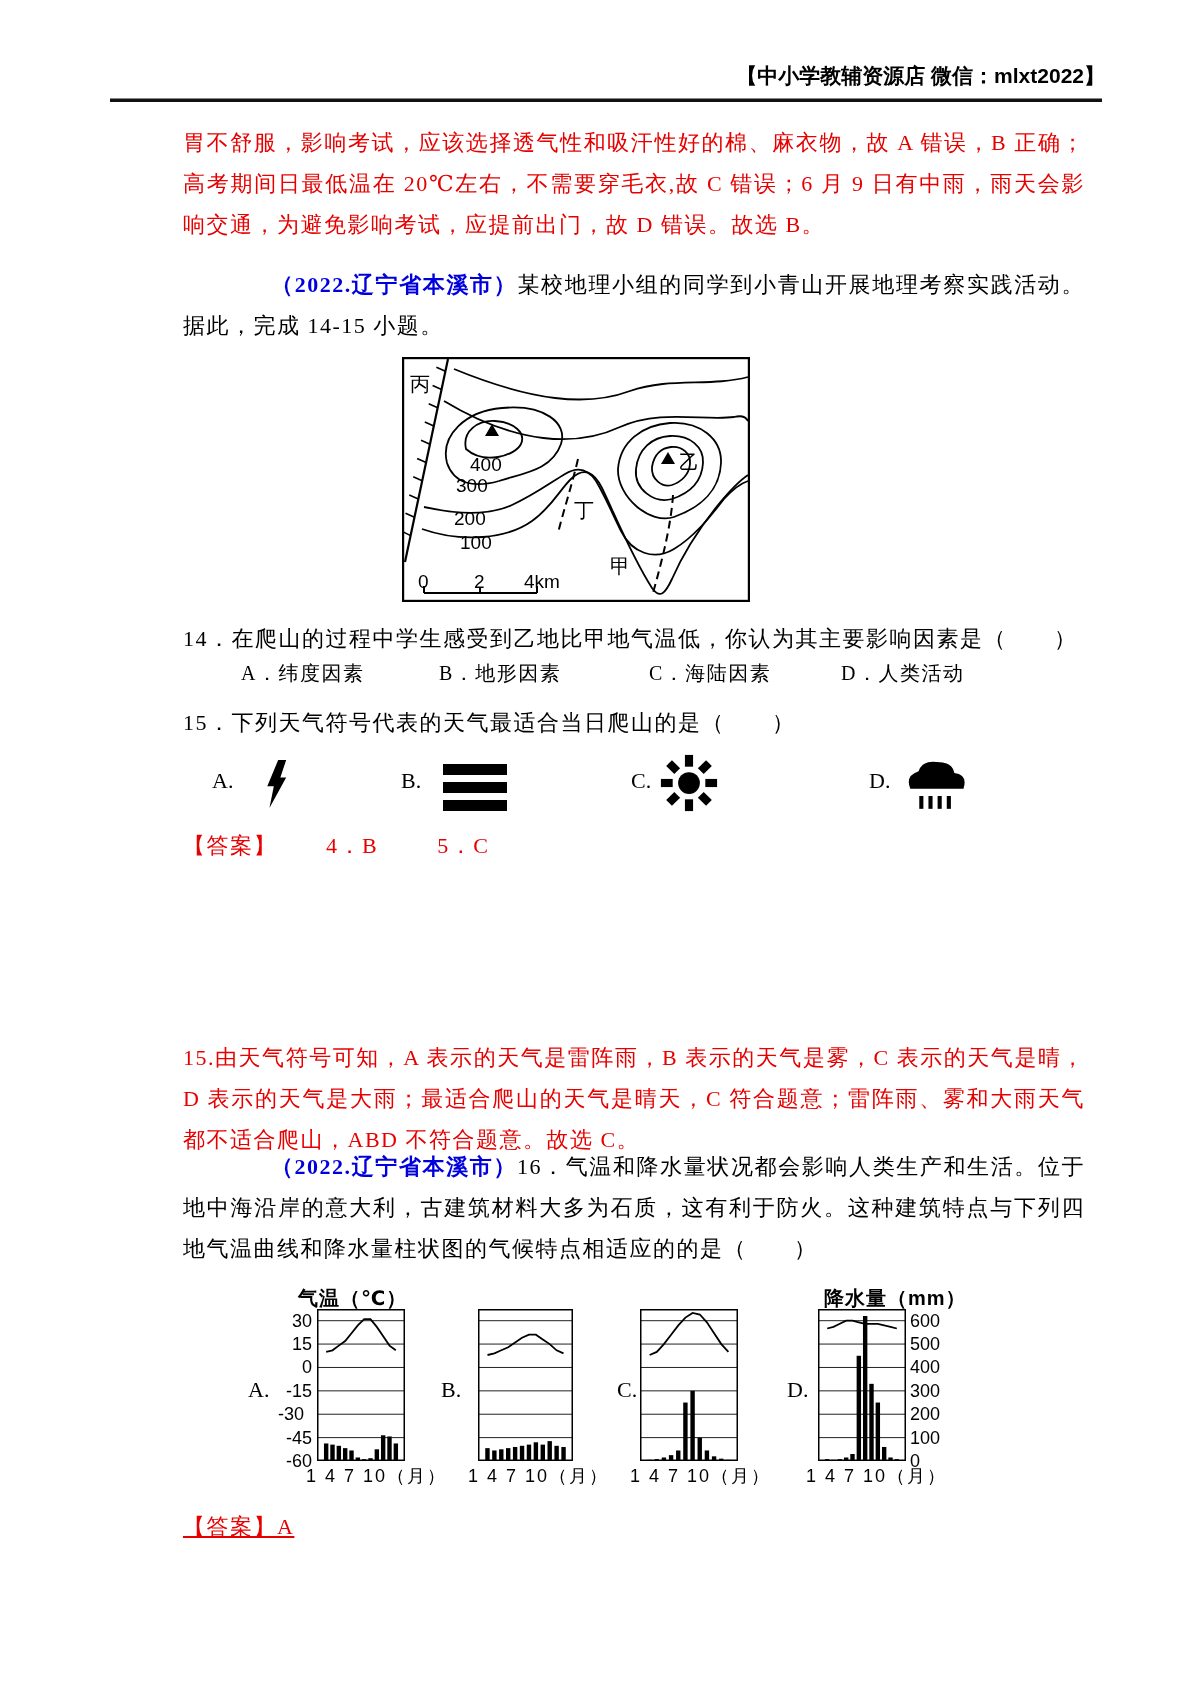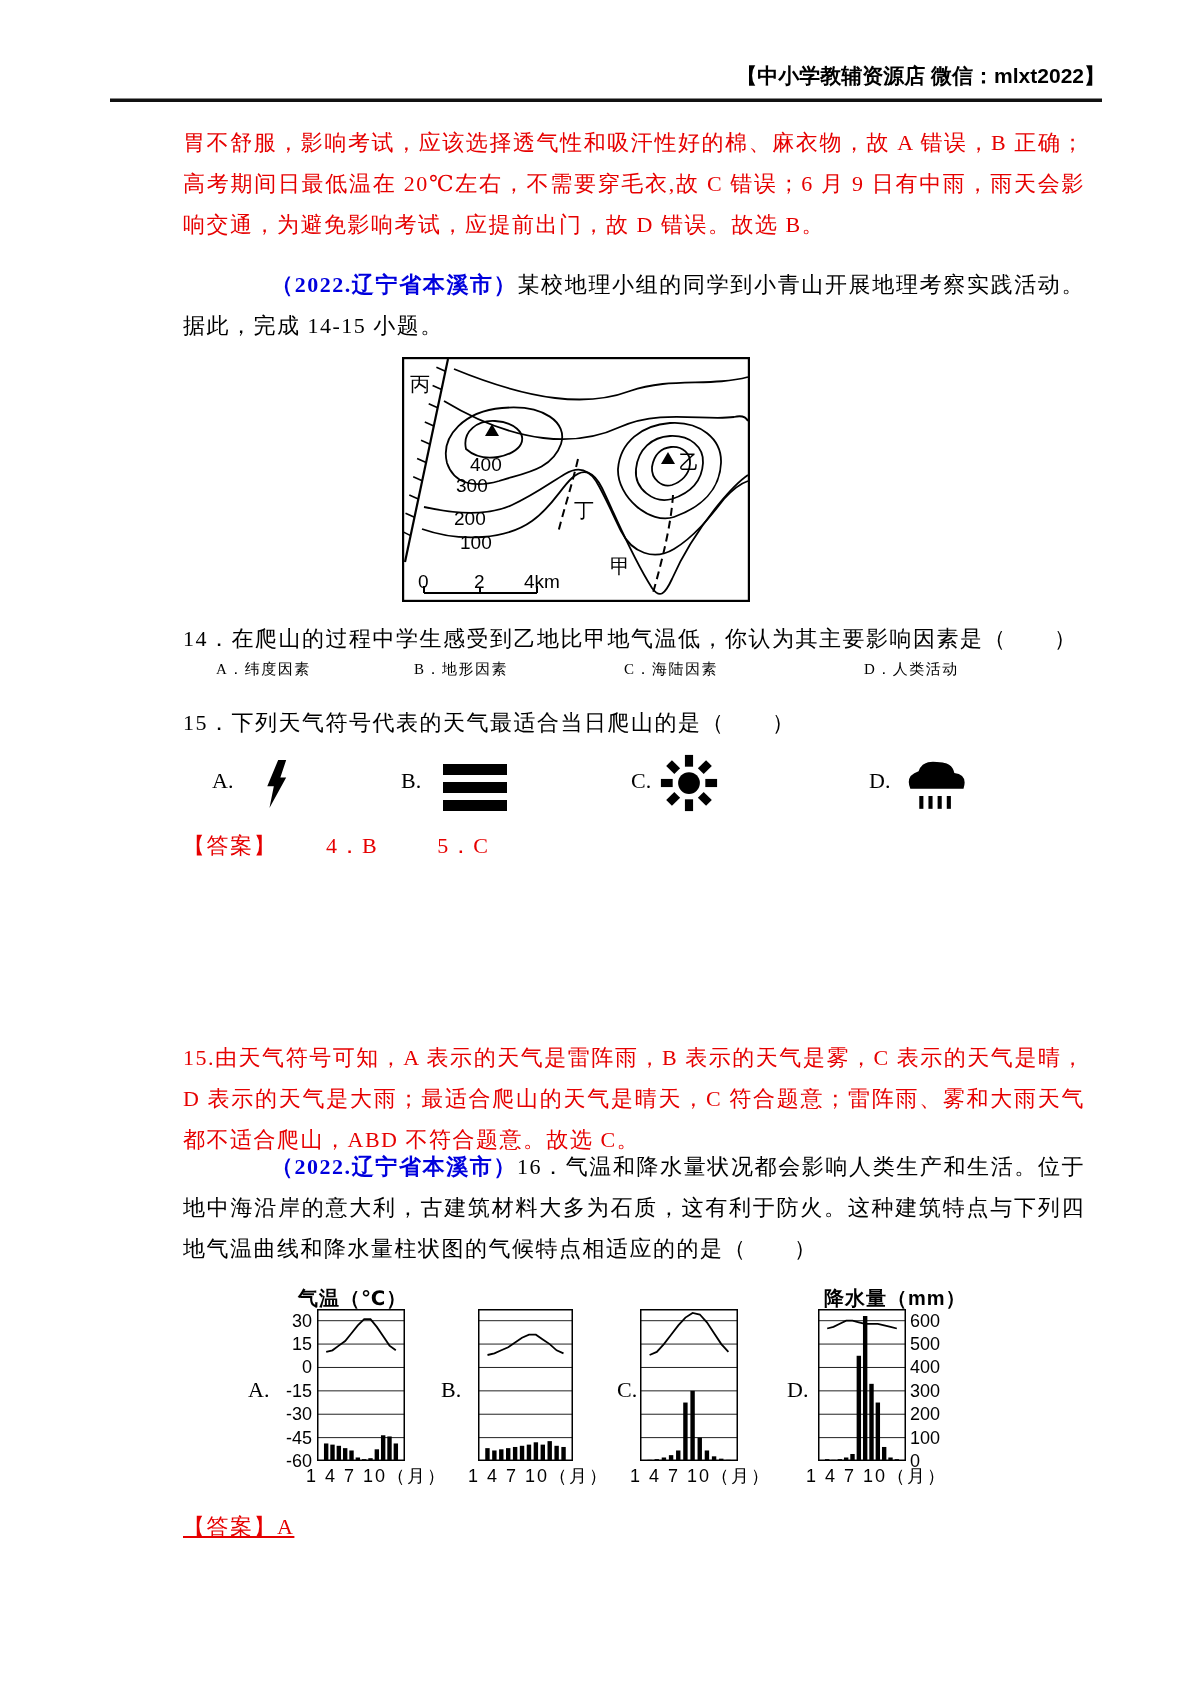--- a/index.html
+++ b/index.html
@@ -5,21 +5,21 @@
   html,body{margin:0;padding:0;background:#ffffff;}
   .page{position:relative;width:1200px;height:1698px;background:#fff;overflow:hidden;
         font-family:"Liberation Serif","DejaVu Serif",serif;color:#000;}
   .abs{position:absolute;}
   .para{width:902px;font-size:22px;line-height:41px;letter-spacing:1.5px;text-align:justify;}
   .red{color:#e60000;}
   .blue{color:#0000dd;font-weight:bold;}
   .indent{text-indent:88px;}
   .hdr{font-family:"Liberation Sans","DejaVu Sans",sans-serif;font-weight:bold;font-size:21px;}
   .rule{height:3px;background:#111;border-top:1px solid #888;}
-  .optrow span{position:absolute;font-size:15px;letter-spacing:1.5px;white-space:nowrap;}
+  .optrow span{position:absolute;font-size:20px;letter-spacing:1.5px;white-space:nowrap;margin-left:25px;}
   .symlabel{position:absolute;font-size:22px;}
   .chart-letter{position:absolute;font-size:22px;}
   .chart-title{position:absolute;font-family:"Liberation Sans","DejaVu Sans",sans-serif;
                font-weight:bold;font-size:20px;letter-spacing:1px;}
   .cbox{position:absolute;top:24px;}
   .ylab{position:absolute;font-family:"Liberation Sans","DejaVu Sans",sans-serif;font-size:18px;line-height:20px;}
   .mlab{position:absolute;top:179px;font-family:"Liberation Sans","DejaVu Sans",sans-serif;
         font-size:18px;letter-spacing:2px;white-space:nowrap;}
   .maptext{font-family:"Liberation Sans","DejaVu Sans",sans-serif;}
   svg{display:block;}
@@ -78,21 +78,21 @@
       <text class="maptext" x="122" y="231" font-size="19">4km</text>
       <path d="M22,236 L135,236 M22,229 L22,236 M78,231 L78,236 M135,229 L135,236" stroke="#000" stroke-width="2"></path>
     </svg>
   </div>
 
   <div class="abs para" style="top:618px;left:183px;">14．在爬山的过程中学生感受到乙地比甲地气温低，你认为其主要影响因素是（　　）</div>
   <div class="abs optrow" style="top:660px;left:0;width:1200px;height:42px;">
     <span style="left:216px;">A．纬度因素</span>
     <span style="left:414px;">B．地形因素</span>
     <span style="left:624px;">C．海陆因素</span>
-    <span style="left:864px;text-align:right;">D．人类活动</span>
+    <span style="left:816px;text-align:right;">D．人类活动</span>
   </div>
 
   <div class="abs para" style="top:702px;left:183px;">15．下列天气符号代表的天气最适合当日爬山的是（　　）</div>
 
   <div class="abs" style="top:752px;left:0;width:1200px;height:78px;">
     <span class="symlabel" style="left:212px;top:16px;">A.</span>
     <span class="abs" style="left:260px;top:8px;">
       <svg width="32" height="48" viewBox="0 0 28 66">
         <path d="M17 0 L28 0 L20 24 L28 24 L5 66 L11 36 L2 36 Z" fill="#000"></path>
       </svg>
@@ -154,21 +154,21 @@
     <span class="chart-letter" style="left:248px;top:92px;">A.</span>
     <span class="chart-letter" style="left:441px;top:92px;">B.</span>
     <span class="chart-letter" style="left:617px;top:92px;">C.</span>
     <span class="chart-letter" style="left:787px;top:92px;">D.</span>
 
     <div id="temp-labels" class="abs" style="left:268px;top:0;width:44px;height:200px;">
         <span class="ylab" style="right: 0px; top: 25.6923px;">30</span>
         <span class="ylab" style="right: 0px; top: 49.0769px;">15</span>
         <span class="ylab" style="right: 0px; top: 72.4615px;">0</span>
         <span class="ylab" style="right: 0px; top: 95.8462px;">-15</span>
-        <span class="ylab" style="right: 0px; top: 119.231px;">-30</span>
+        <span class="ylab" style="right: 8px; top: 119.231px;">-30</span>
         <span class="ylab" style="right: 0px; top: 142.615px;">-45</span>
         <span class="ylab" style="right: 0px; top: 166px;">-60</span>
       </div>
     <div id="precip-labels" class="abs" style="left:910px;top:0;width:50px;height:200px;">
         <span class="ylab" style="left: 0px; top: 25.6923px;">600</span>
         <span class="ylab" style="left: 0px; top: 49.0769px;">500</span>
         <span class="ylab" style="left: 0px; top: 72.4615px;">400</span>
         <span class="ylab" style="left: 0px; top: 95.8462px;">300</span>
         <span class="ylab" style="left: 0px; top: 119.231px;">200</span>
         <span class="ylab" style="left: 0px; top: 142.615px;">100</span>

